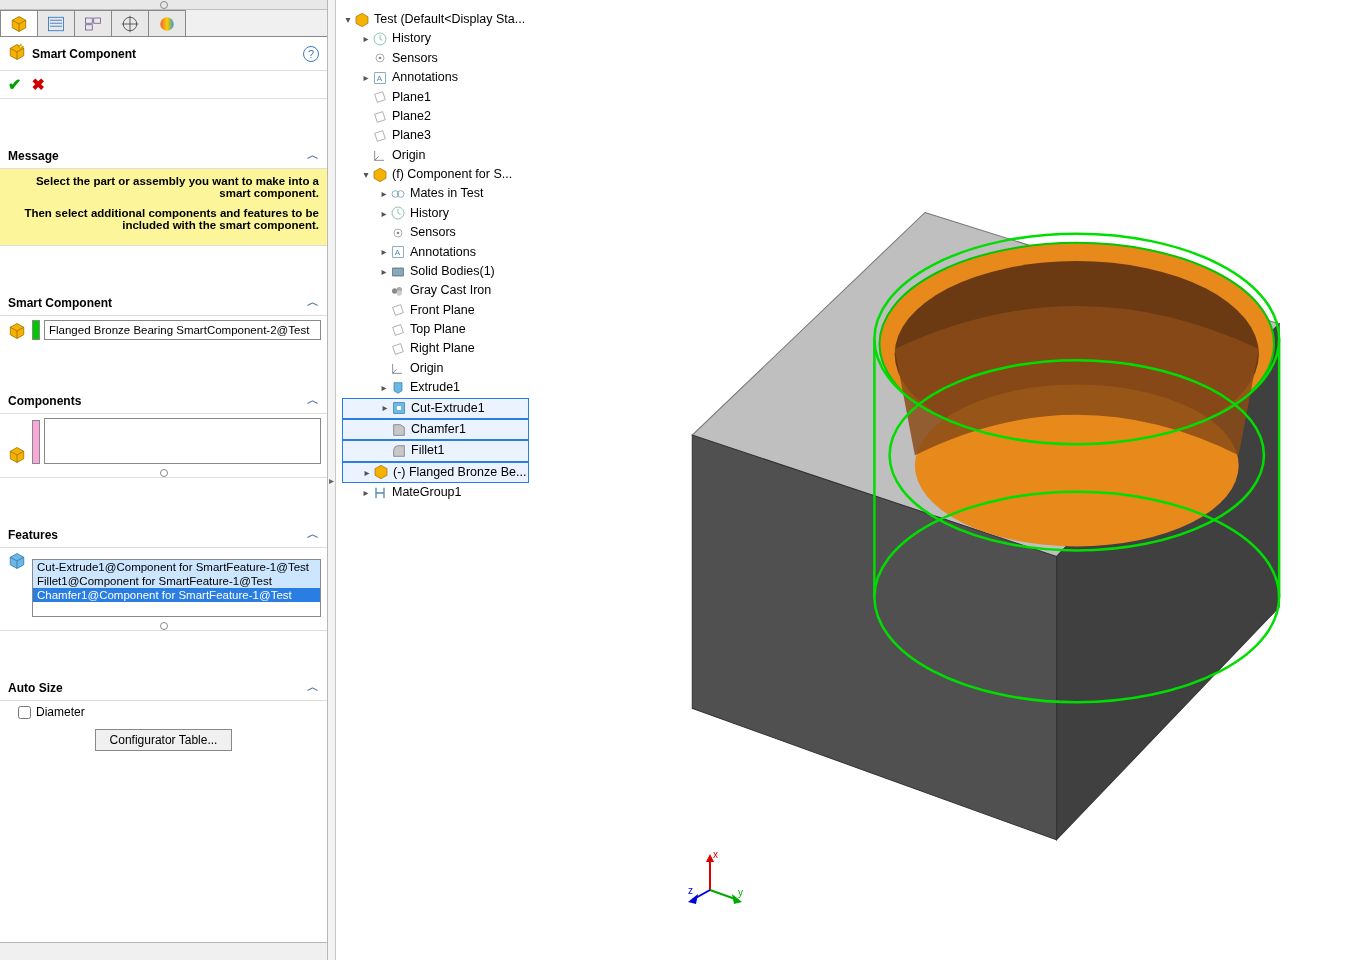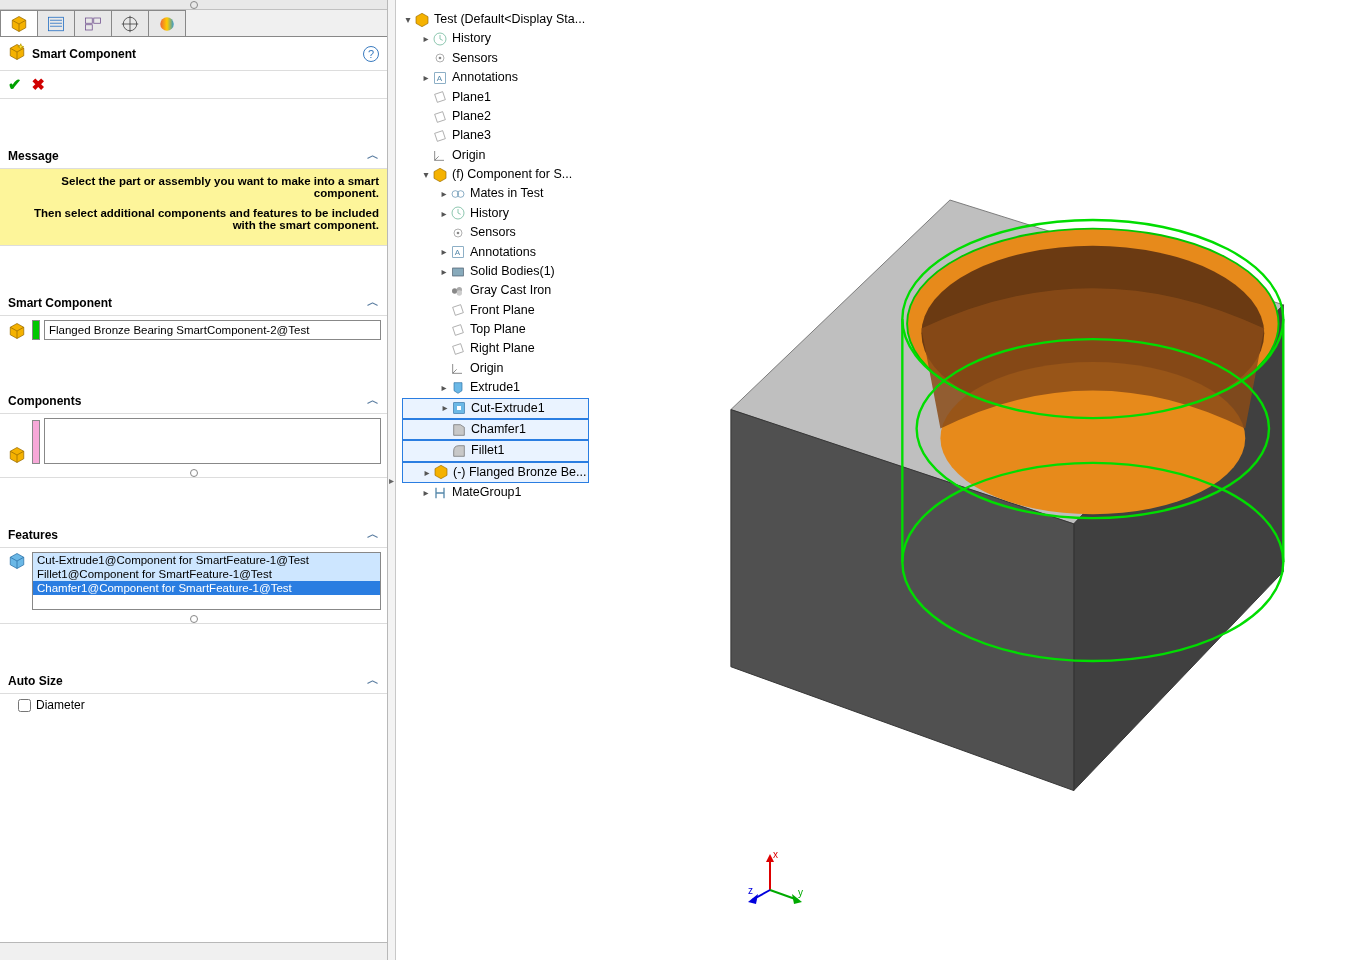--- a/index.html
+++ b/index.html
@@ -1,20 +1,20 @@
 <!DOCTYPE html>
 <html><head>
 <meta charset="utf-8">
 <style>
 * { box-sizing: border-box; margin: 0; padding: 0; }
 body { font-family: "Segoe UI", Tahoma, sans-serif; font-size: 12px; background: #fff; color: #000; }
 .app { display: flex; height: 960px; width: 1350px; }
 
 
-.left-panel { width: 388px; background: #fff; border-right: 1px solid #b8b8b8; display: flex; flex-direction: column; }
+.left-panel { width: 328px; background: #fff; border-right: 1px solid #b8b8b8; display: flex; flex-direction: column; }
 .tab-strip-top { height: 10px; background: #e8e8e8; border-bottom: 1px solid #c0c0c0; display:flex; justify-content:center; align-items:center;}
 .tab-strip-top::before { content:''; width:6px;height:6px;border:1px solid #888;border-radius:50%;}
 .panel-tabs { display: flex; border-bottom: 1px solid #888; background: #f0f0f0; }
 .panel-tab { width: 38px; height: 26px; border: 1px solid #888; border-bottom: none; margin-right:-1px; display:flex; align-items:center; justify-content:center; cursor:pointer; background:#e8e8e8;}
 .panel-tab.active { background: #fff; }
 
 .title-row { display:flex; align-items:center; padding: 6px 8px; border-bottom: 1px solid #ddd; }
 .title-row .icon { margin-right: 6px; }
 .title-row .title { font-weight: bold; flex:1; }
 .help-icon { width:16px; height:16px; border:1px solid #3a7bbf; border-radius:50%; color:#3a7bbf; display:flex; align-items:center; justify-content:center; font-size:11px; cursor:pointer;}
@@ -28,21 +28,21 @@
 
 .msg-body { background: #fdf59a; padding: 6px 8px; font-size:11.5px; border-bottom:1px solid #ddd; }
 .msg-body p { margin-bottom: 8px; font-weight:bold;text-align:right;}
 
 .field-row { display:flex; align-items:flex-end; padding:4px 6px; gap:4px; }
 .field-row .icon { width:22px; display:flex; justify-content:center;}
 .green-swatch { width:8px; height:20px; background:#00c800; border:1px solid #888;}
 .pink-swatch { width:8px; height:44px; background:#f7a8d8; border:1px solid #888;}
 .text-input { flex:1; border:1px solid #888; padding:2px 4px; font-size:11.5px; height:20px; background:#fff;}
 .empty-box { flex:1; border:1px solid #888; height:46px; background:#fff;}
-.features-box { flex:1; border:1px solid #888; background:#fff; }
+.features-box { flex:1; border:1px solid #888; background:#fff;margin-top:7px; }
 .features-box .item { padding:1px 4px; font-size:11.5px; cursor:pointer;}
 .features-box .item.sel { background:#cde6ff; }
 .features-box .item.hl  { background:#2a7de1; color:#fff;}
 .slider-gutter { height:10px; display:flex; justify-content:center; align-items:center; border-bottom:1px solid #ddd;}
 .slider-gutter::before{content:'';width:6px;height:6px;border:1px solid #888;border-radius:50%;}
 
 .center-btn-row { display:flex; justify-content:center; padding:6px 0; }
 .std-btn { border:1px solid #888; background:#f0f0f0; padding:3px 14px; font-size:12px; cursor:pointer;}
 .checkbox-row { display:flex; align-items:center; gap:5px; padding:4px 18px;}
 .checkbox-row input { width:13px; height:13px; }
@@ -198,20 +198,23 @@
 
     <div class="section-header">
       <span>Auto Size</span>
       <span class="chev">︿</span>
     </div>
     <div class="checkbox-row">
       <input type="checkbox" style="">
       <span>Diameter</span>
     </div>
 
+    <div class="center-btn-row">
+      <button class="std-btn">Configurator Table...</button>
+    </div>
 
     <div class="status-bar"></div>
   </div>
 
   <div class="right-side">
     <div class="divider"></div>
 
     <svg class="viewport" viewBox="0 0 1010 960">
 
       <g transform="translate(300,110)">

